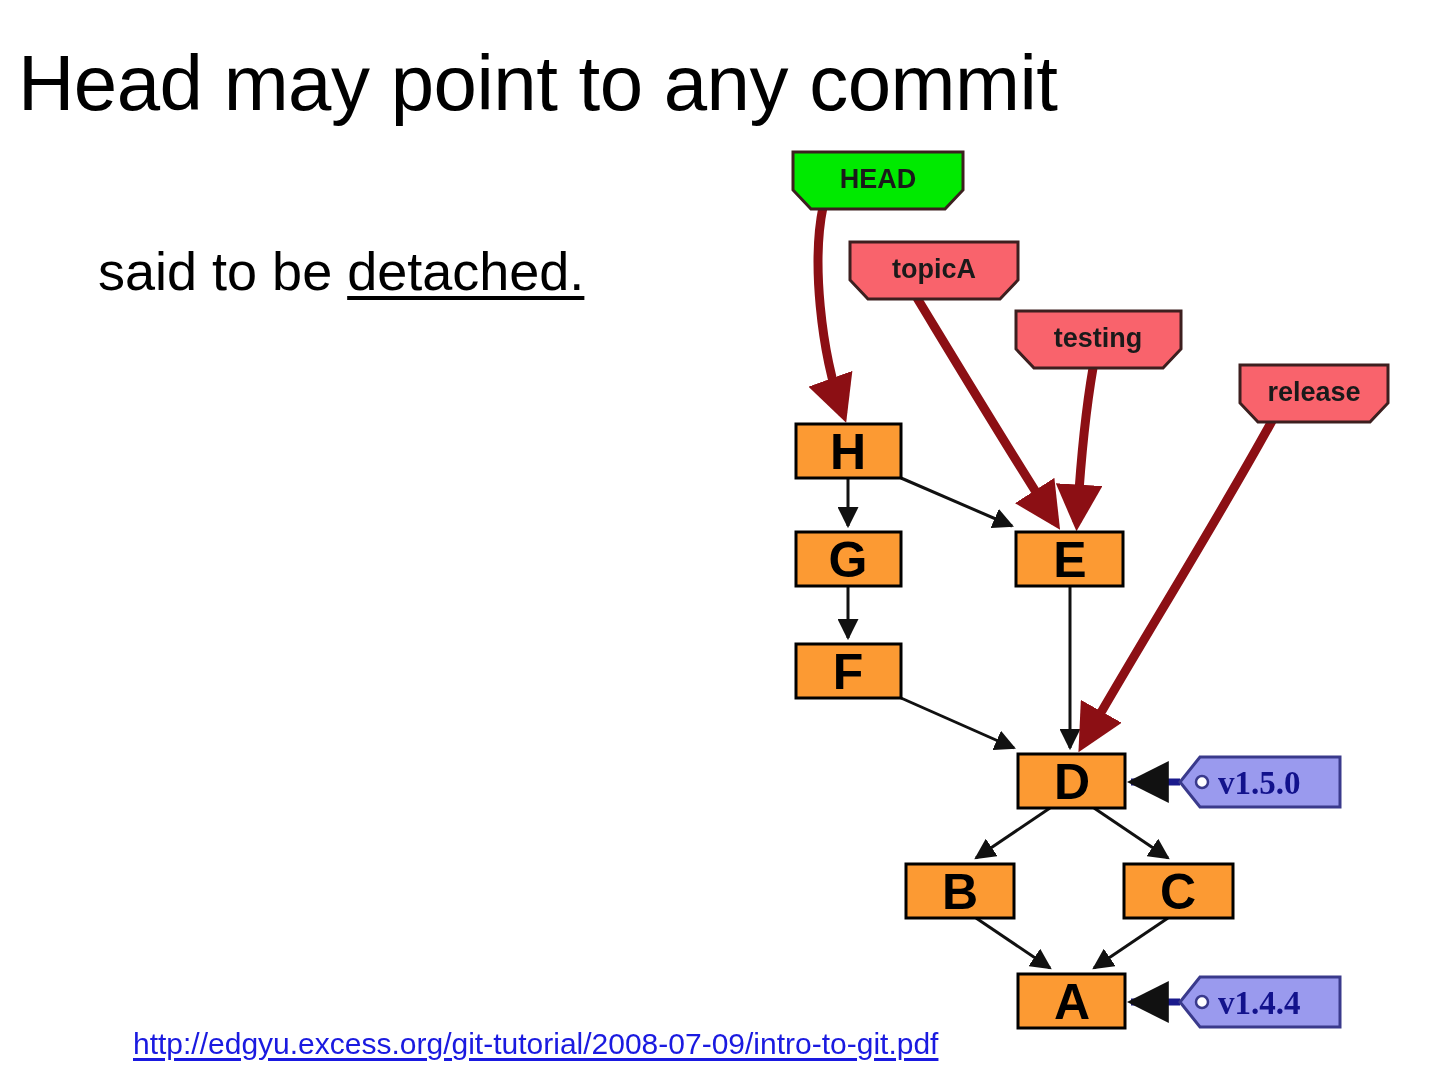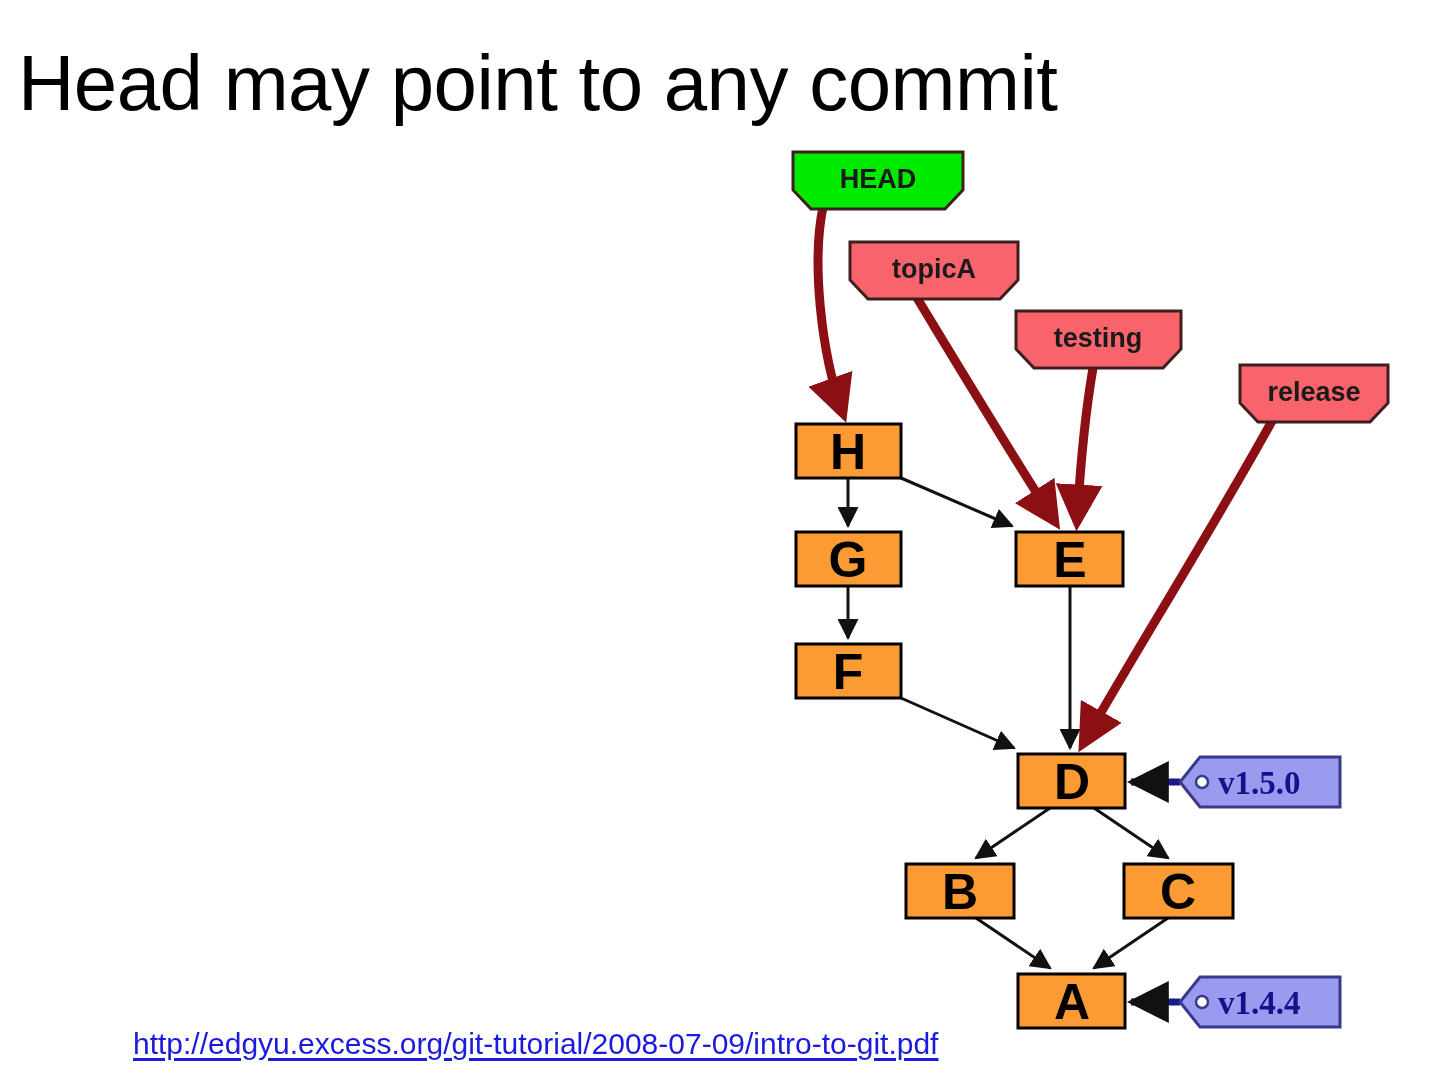--- a/index.html
+++ b/index.html
@@ -99,20 +99,23 @@
     dominant-baseline: central;
     text-anchor: start;
   }
 </style>
 </head>
 <body>
 
 <div id="slide-title">Head may point to any commit</div>
 
 <div id="body-text">
+  <span id="body-line-2">
+    <span>said to be </span><span class="underlined">detached.</span>
+  </span>
 </div>
 
 <svg id="git-graph" viewBox="0 0 1440 1080" xmlns="http://www.w3.org/2000/svg">
 
   <defs>
     <marker id="arrow-thin" viewBox="0 0 10 10" refX="9" refY="5" markerWidth="7" markerHeight="7" orient="auto-start-reverse">
       <path d="M 0 0 L 10 5 L 0 10 z" fill="#111111"></path>
     </marker>
     <marker id="arrow-ref" viewBox="0 0 10 10" refX="8" refY="5" markerWidth="5.2" markerHeight="5.2" orient="auto-start-reverse">
       <path d="M 0 0 L 10 5 L 0 10 z" fill="#8c0f14"></path>

